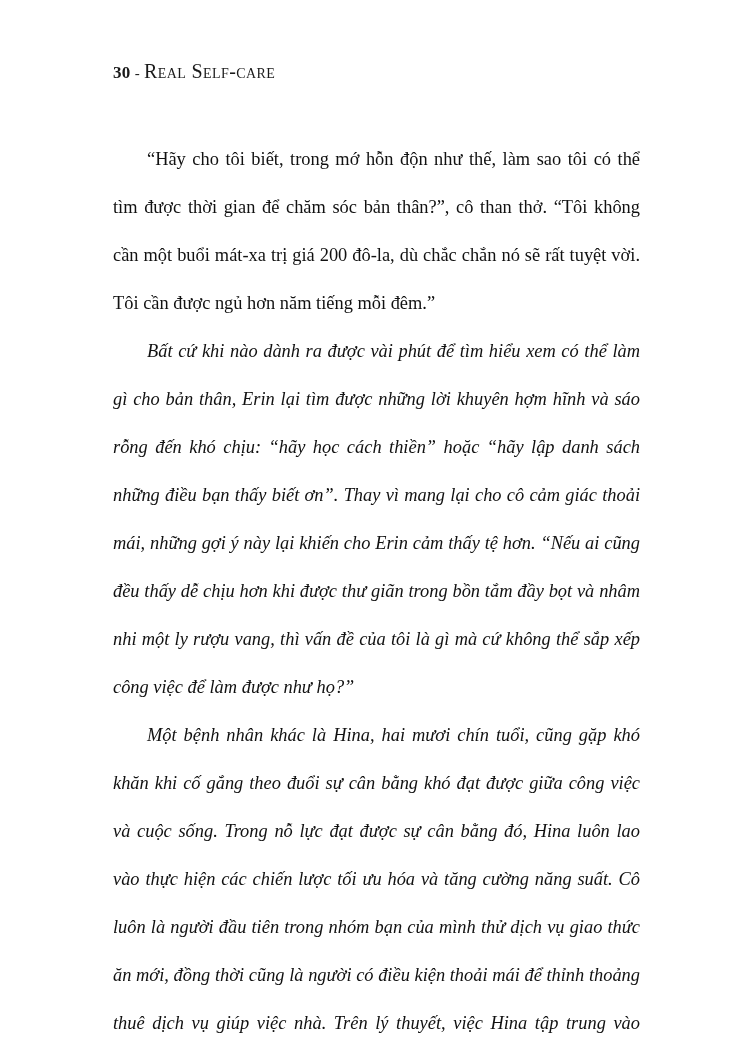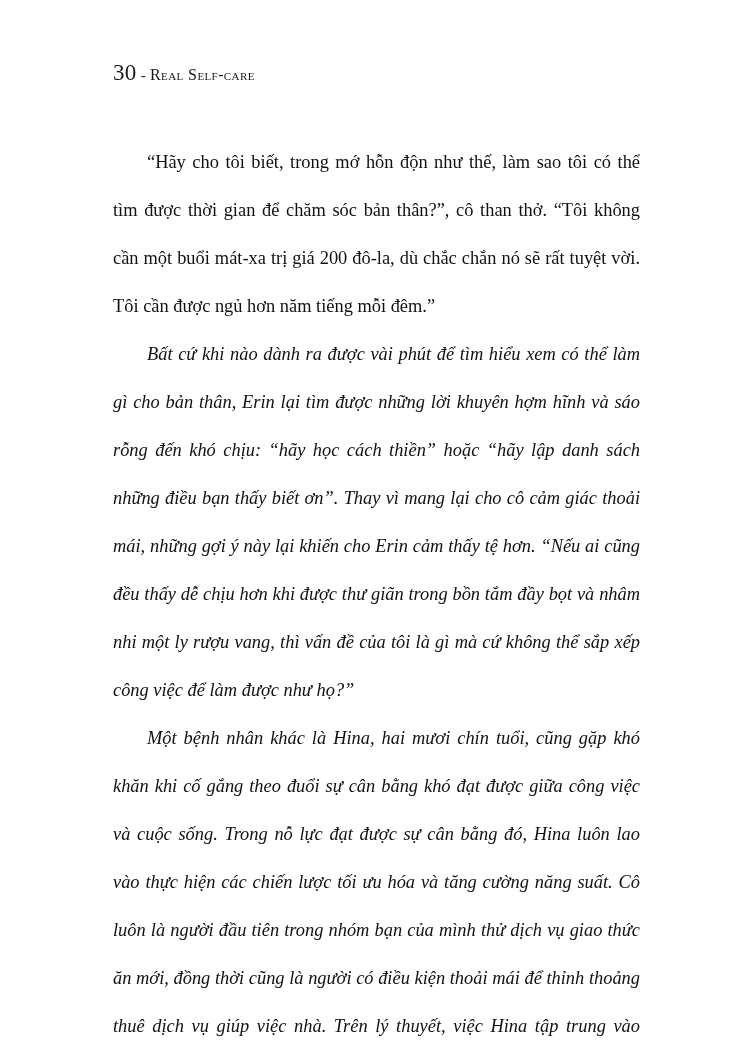--- a/index.html
+++ b/index.html
@@ -23,28 +23,29 @@
   }
   .running-head {
     font-family: "Liberation Serif", serif;
     font-size: 15px;
     color: #1a1a1a;
     letter-spacing: 0.3px;
     white-space: nowrap;
     margin-bottom: 52px;
   }
   .running-head .page-num {
-    font-size: 23px;
+    font-size: 17px;
+    font-weight: bold;
   }
   .running-head .sep {
     font-size: 15px;
   }
   .running-head .book-title {
     font-variant: small-caps;
-    font-size: 16px;
+    font-size: 20px;
     letter-spacing: 0.4px;
     text-align: center;
   }
   .body-text {
     font-family: "Liberation Serif", serif;
     font-size: 18.4px;
     line-height: 48px;
     color: #111111;
     text-align: justify;
     text-justify: inter-word;

